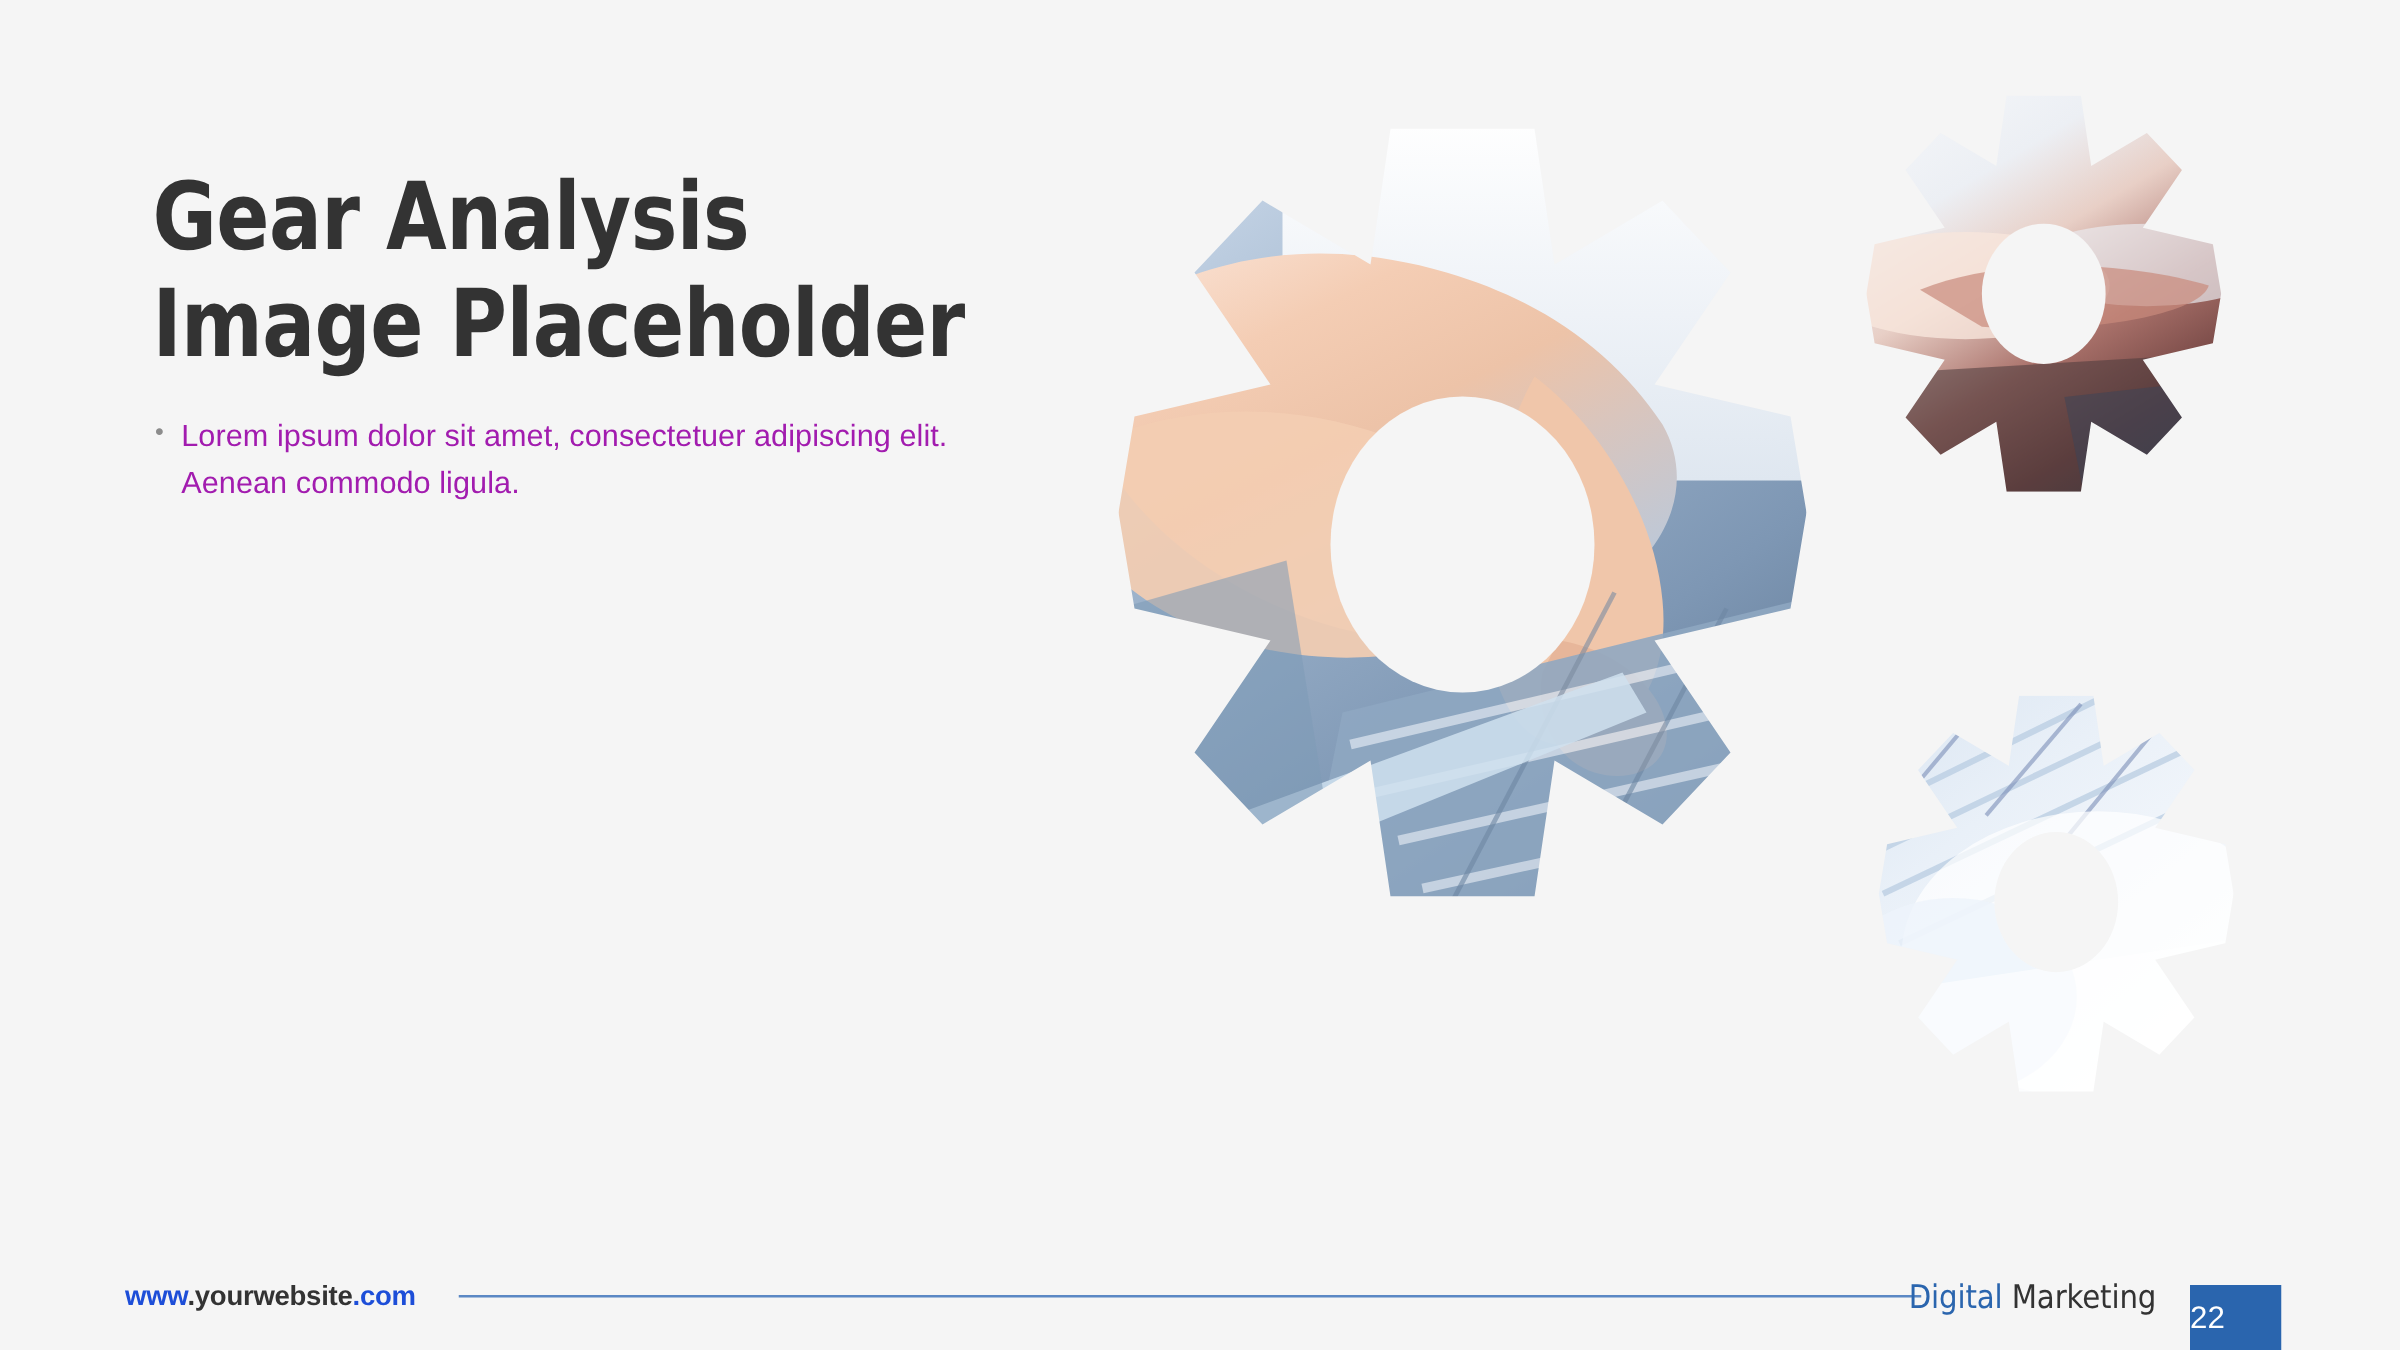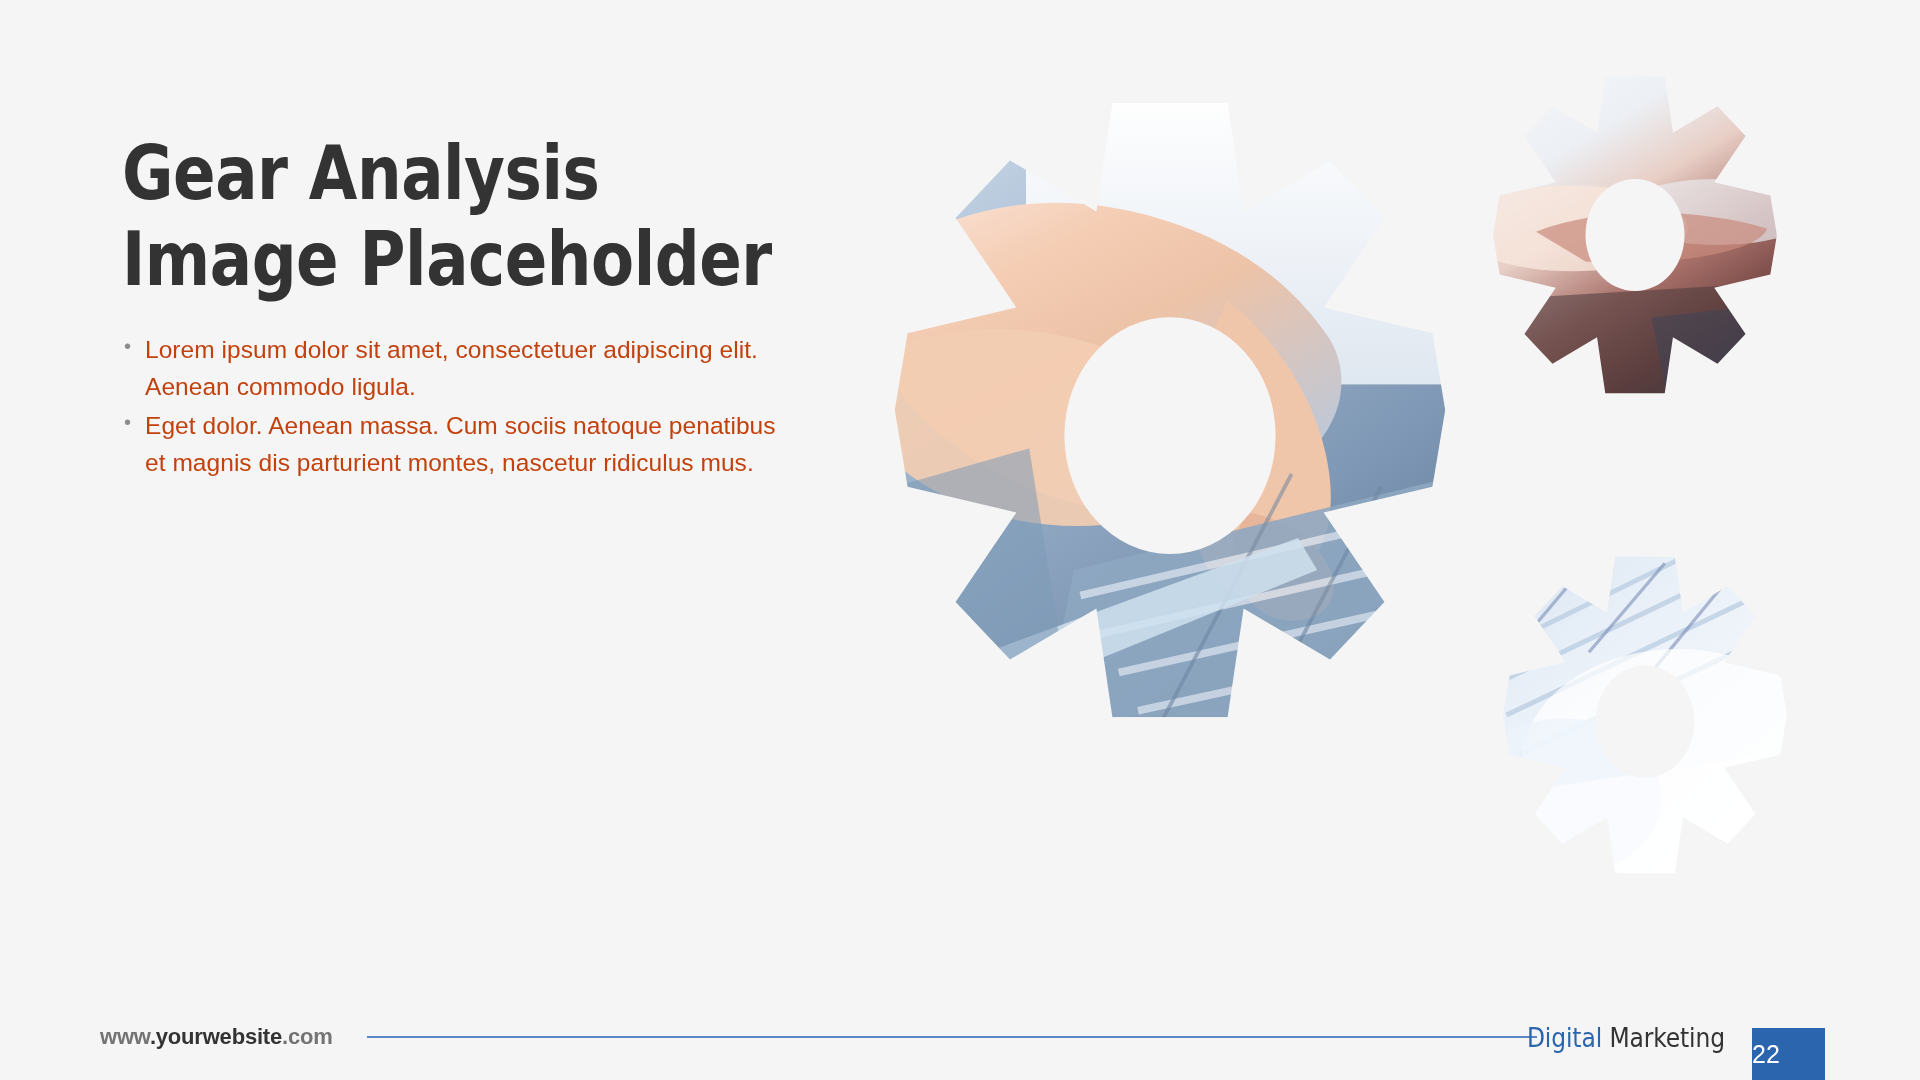--- a/index.html
+++ b/index.html
@@ -46,21 +46,21 @@
     margin-top:28px;
     list-style:none;
     width:660px;
   }
   #bullet-list li {
     position:relative;
     padding-left:23px;
     margin-bottom:2px;
     font-size:24.5px;
     line-height:1.52;
-    color:#c2410c;
+    color:#a21caf;
     letter-spacing:0.05px;
   }
   #bullet-list li::before {
     content:"\2022";
     position:absolute;
     left:2px; top:0;
     font-size:20px;
     color:#8c8c8c;
   }
 
@@ -85,21 +85,21 @@
   }
   #website-url {
     position:absolute;
     left:100px; top:14px;
     font-size:22px;
     font-weight:bold;
     color:#333333;
     letter-spacing:-0.2px;
     white-space:nowrap;
   }
-  #website-url .accent { color:#737373; }
+  #website-url .accent { color:#1d4ed8; }
   #footer-rule {
     position:absolute;
     left:367px; top:26px;
     width:1170px; height:2px;
     background:#5b88c4;
   }
   #brand {
     position:absolute;
     right:195px; top:13px;
     font-family:"DejaVu Sans Condensed","Liberation Sans Narrow","Liberation Sans", sans-serif;
@@ -132,21 +132,20 @@
 <div id="slide">
 
   <div id="left-col">
 
     <h1 id="page-title">Gear Analysis
 Image Placeholder</h1>
 
 
     <ul id="bullet-list">
       <li>Lorem ipsum dolor sit amet, consectetuer adipiscing elit. Aenean commodo ligula.</li>
-      <li>Eget dolor. Aenean massa. Cum sociis natoque penatibus et magnis dis parturient montes, nascetur ridiculus mus.</li>
     </ul>
 
   </div>
 
   <div id="gear-stage">
 
     <div class="gear" id="gear-main">
       <svg viewBox="0 0 200 200" xmlns="http://www.w3.org/2000/svg">
         <defs>
 

